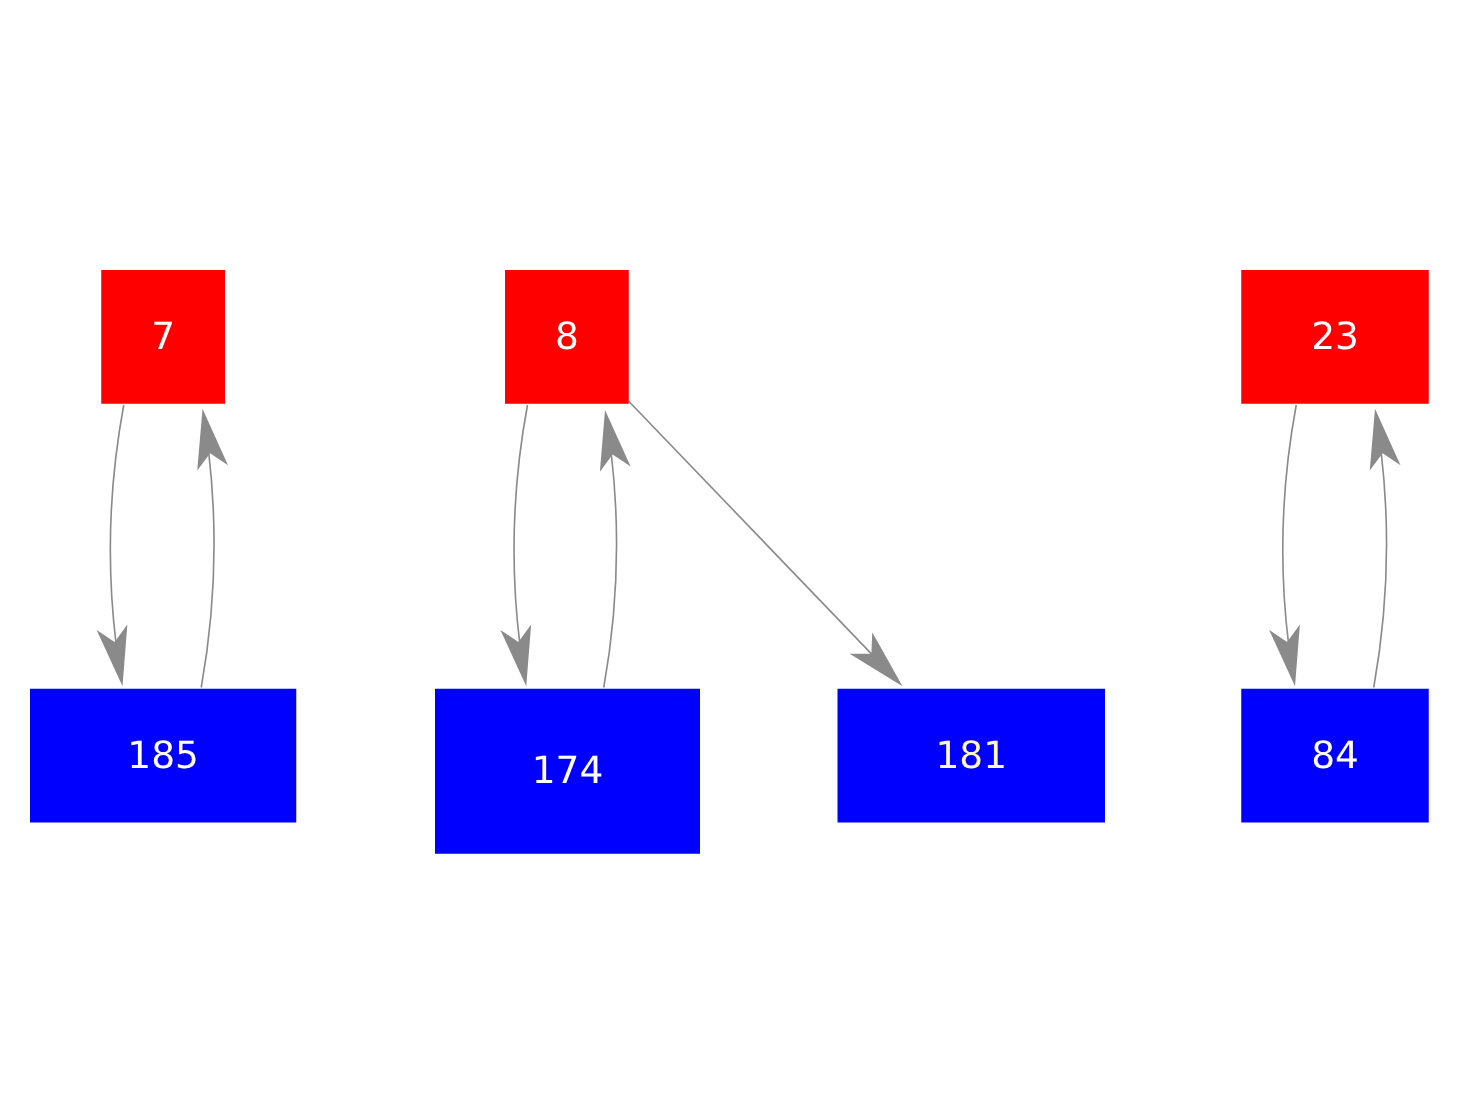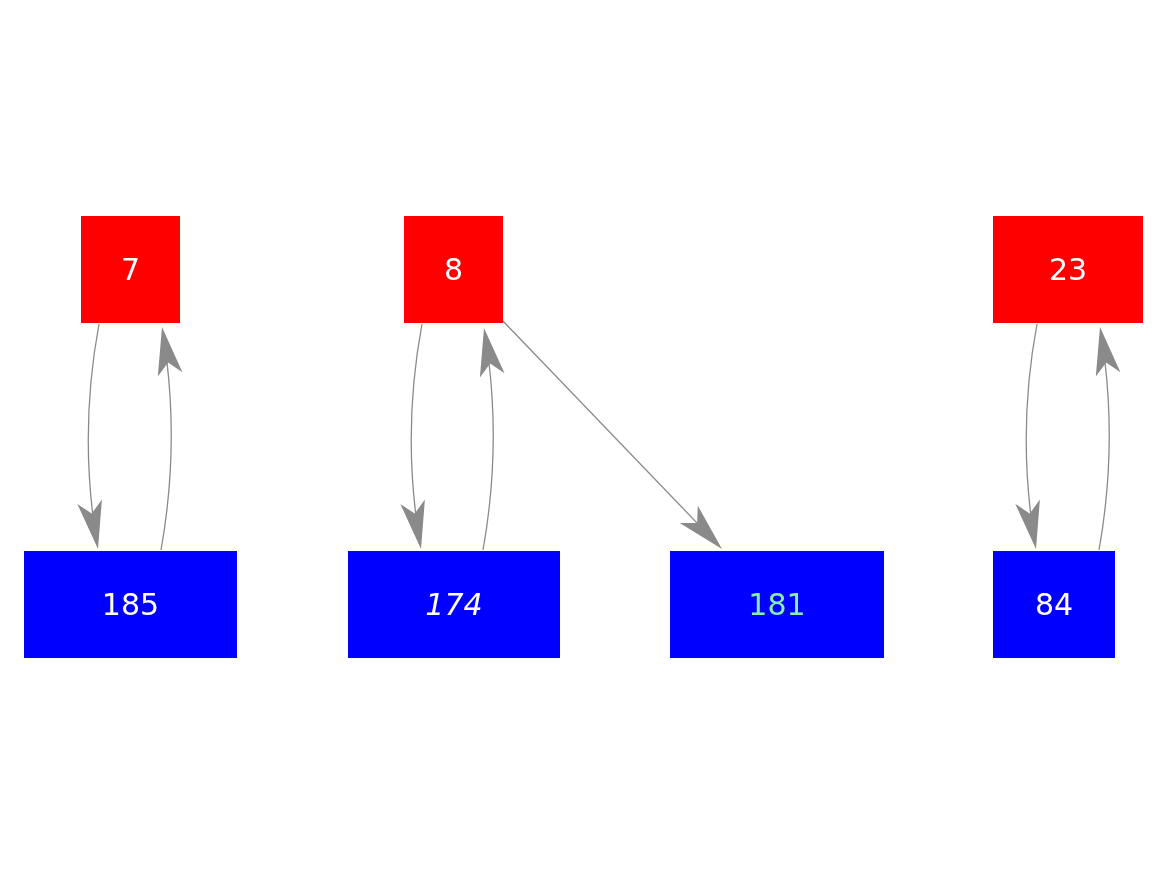--- a/index.html
+++ b/index.html
@@ -77,23 +77,23 @@
       </div>
       <div class="node" style="left: 404px; top: 216px; width: 99px; height: 107px; background: rgb(255, 0, 0);">
         <span class="label" style="color: rgb(255, 255, 255);">8</span>
       </div>
       <div class="node" style="left: 993px; top: 216px; width: 150px; height: 107px; background: rgb(255, 0, 0);">
         <span class="label" style="color: #ffffff;">23</span>
       </div>
       <div class="node" style="left: 24px; top: 551px; width: 213px; height: 107px; background: rgb(0, 0, 255);">
         <span class="label" style="color: rgb(255, 255, 255);">185</span>
       </div>
-      <div class="node" style="left: 348px; top: 551px; width: 212px; height: 107px; background: rgb(0, 0, 255); font-style: italic;">
+      <div class="node" style="left: 348px; top: 551px; width: 212px; height: 132px; background: rgb(0, 0, 255);">
         <span class="label" style="color: rgb(255, 255, 255);">174</span>
       </div>
       <div class="node" style="left: 670px; top: 551px; width: 214px; height: 107px; background: rgb(0, 0, 255);">
-        <span class="label" style="color: #86efac;">181</span>
+        <span class="label" style="color: #fef9c3;">181</span>
       </div>
-      <div class="node" style="left: 993px; top: 551px; width: 122px; height: 107px; background: rgb(0, 0, 255);">
+      <div class="node" style="left: 993px; top: 551px; width: 150px; height: 107px; background: rgb(0, 0, 255);">
         <span class="label" style="color: rgb(255, 255, 255);">84</span>
       </div>
     </div>
 </div>
 
 </body></html>

